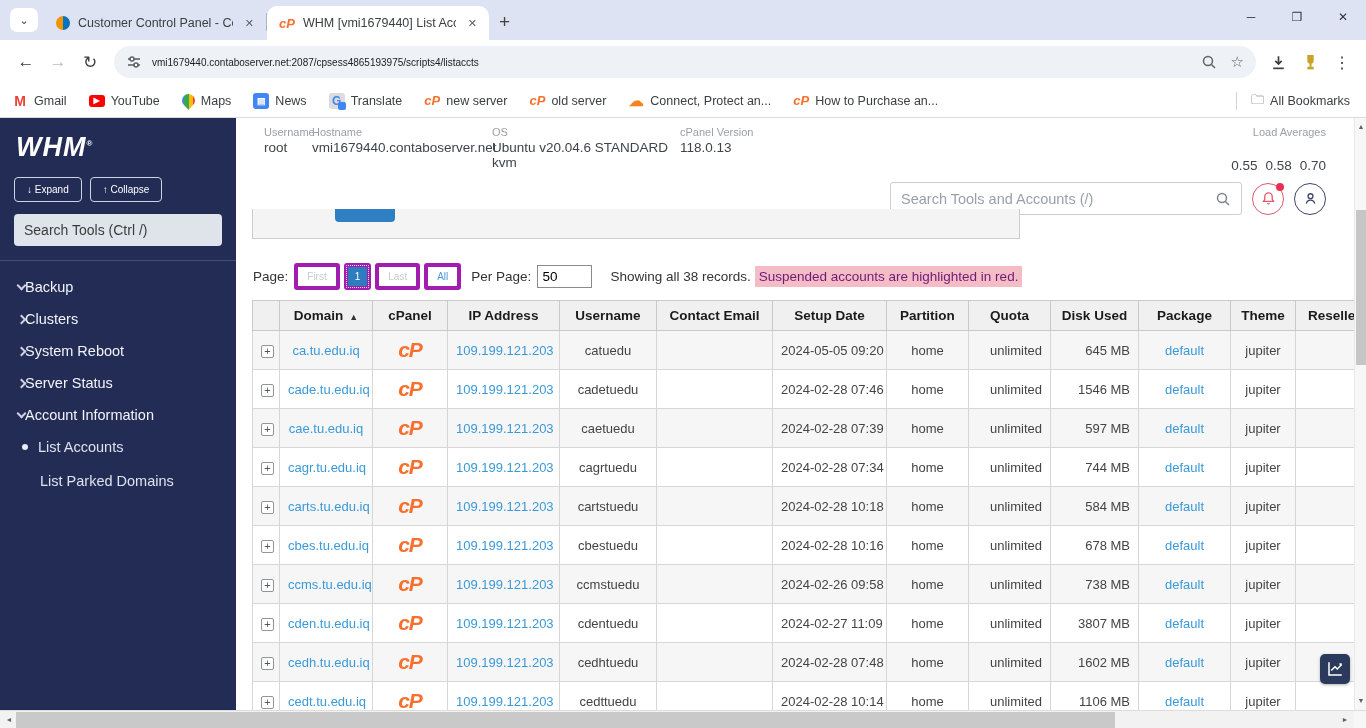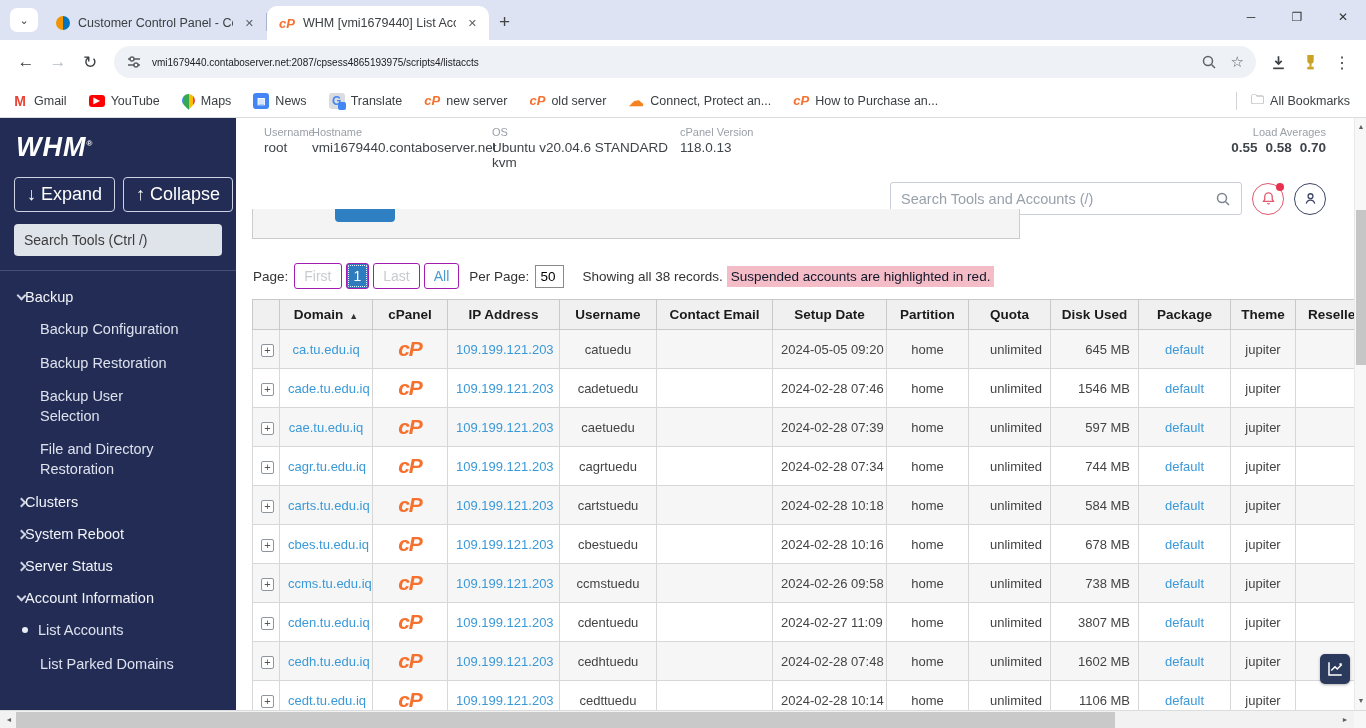--- a/index.html
+++ b/index.html
@@ -43,21 +43,21 @@
   .folder-ic { font-size:13px; color:#5f6368; }
 
   
   .app-row { display:flex; height:592px; }
 
   
   .sidebar { width:236px; background:#222c54; color:#fff; flex-shrink:0; overflow:hidden; padding:12px 0 12px 0; }
   .whm-logo { font-size:27px; font-weight:800; font-style:italic; letter-spacing:1px; padding:2px 16px 10px; }
   .whm-logo sup { font-size:8px; font-style:normal; }
   .side-btns { display:flex; gap:8px; padding:4px 14px 12px; }
-  .side-btn { background:transparent; border:1px solid #cdd3e3; border-radius:4px; color:#fff; font-size:18px; padding:6px 12px; cursor:pointer; white-space:nowrap;text-align:center; }
+  .side-btn { background:transparent; border:1px solid #cdd3e3; border-radius:4px; color:#fff; font-size:10px; padding:6px 12px; cursor:pointer; white-space:nowrap;text-align:center; }
   .side-search { margin:0 14px 14px;border-radius:11px; }
   .side-search input { width:100%; background:#dfe3ea; border:none; border-radius:4px; padding:8px 10px; font-size:14px; color:#333; font-family:"Liberation Sans", sans-serif; }
   .side-search input::placeholder { color:#3c3c3c; opacity:1; }
   .side-divider { border-top:1px solid #454f77; }
   .nav { padding:10px 0 0 0; font-size:14.5px; }
   .nav-section { padding:8px 0 8px 18px; display:flex; align-items:center; gap:0; color:#f2f4f9; cursor:pointer; }
   .chev { width:7px; height:7px; border-right:2px solid #ccd2e2; border-bottom:2px solid #ccd2e2; display:inline-block; flex-shrink:0; }
   .chev.down { transform:rotate(45deg); margin-top:-3px; }
   .chev.right { transform:rotate(-45deg); }
   .nav-sub { list-style:none; }
@@ -70,44 +70,44 @@
   .whm-header { height:91px; background:#fff; padding:8px 0 0 28px; position:relative; }
   .info-row { display:flex; }
   .info-col { margin-right:0; }
   .info-col .lbl { font-size:11px; color:#9aa0a8; }
   .info-col .val { font-size:13.5px; color:#3f444b; margin-top:2px; }
   .w-user { width:48px; }
   .w-host { width:180px; }
   .w-os { width:188px; }
   .load-col { position:absolute; right:40px; top:8px; text-align:right; }
   .load-col .lbl { font-size:11px; color:#9aa0a8; }
-  .load-col .val { font-size:13.5px; color:#3f444b; margin-top:2px;font-weight:bold; }
+  .load-col .val { font-size:13.5px; color:#3f444b; margin-top:20px; }
   .load-col .val span { margin-left:8px; }
   .hdr-actions { position:absolute; right:40px; top:64px; display:flex; align-items:center; gap:10px; }
   .tool-search { width:352px; height:33px; border:1px solid #c9ced8; border-radius:3px; display:flex; align-items:center; padding:0 10px; }
   .tool-search input { border:none; outline:none; flex:1; font-size:14.5px; color:#333; font-family:"Liberation Sans", sans-serif; background:transparent; }
   .tool-search input::placeholder { color:#98a1ab; opacity:1; }
   .circle-btn { width:32px; height:32px; border-radius:50%; display:flex; align-items:center; justify-content:center; cursor:pointer; position:relative; background:#fff; }
   .bell-btn { border:1.5px solid #e0596e; }
   .bell-btn .dot { position:absolute; top:-1px; right:-1px; width:8px; height:8px; border-radius:50%; background:#e8304f; }
   .user-btn { border:1.5px solid #3d4666; }
 
   .page-body { position:relative; }
   .filter-panel { margin-left:16px; width:768px; height:30px; background:#f4f4f4; border:1px solid #cccccc; border-top:none; position:relative; }
   .blue-btn-cut { position:absolute; left:82px; top:0; width:60px; height:13px; background:#2f80c2; border-radius:0 0 4px 4px; cursor:pointer; }
 
   .pager-row { display:flex; align-items:center; margin:24px 0 10px 17px; font-size:13.5px; color:#333; }
   .pager-row .lbl { margin-right:6px; }
-  .pg-btn { border:1px solid #a21caf; background:#fff; border-radius:3px; font-size:14px; padding:4px 9px; margin-right:4px; cursor:pointer; font-family:"Liberation Sans", sans-serif; }
+  .pg-btn { border:4px solid #a21caf; background:#fff; border-radius:3px; font-size:10px; padding:4px 9px; margin-right:4px; cursor:pointer; font-family:"Liberation Sans", sans-serif; }
   .pg-btn.disabled { color:#c8cbce; }
   .pg-btn.current { background:#2e7cbe; color:#fff; outline:1px dotted rgba(255,255,255,.9); outline-offset:-3px; padding:4px 7px; }
   .pg-btn.all { color:#4a9ad2; margin-right:10px; }
-  .perpage-input { width:29px; border:1px solid #8a8a8a; padding:3px 4px; font-size:13.5px; margin-right:18px; font-family:"Liberation Sans", sans-serif; }
+  .perpage-input { width:55px; border:1px solid #8a8a8a; padding:3px 4px; font-size:13.5px; margin-right:18px; font-family:"Liberation Sans", sans-serif; }
   .showing { margin-right:4px; }
-  .suspended-note { background:#f3bcc6; color:#0f172a; padding:3px 4px; }
+  .suspended-note { background:#f3bcc6; color:#701a75; padding:3px 4px; }
 
   .table-wrap { margin-left:16px; width:1292px; overflow:hidden; }
   table.accts { border-collapse:collapse; width:1139px; table-layout:fixed; font-size:13px; color:#444; }
   .accts th, .accts td { border:1px solid #d7d7d7; padding:7px 8px; overflow:hidden; white-space:nowrap; }
   .accts thead th { background:#f0f0f0; color:#1b1b1b; font-size:13.5px; font-weight:bold; border-color:#c9c9c9; text-align:center; cursor:pointer; }
   .accts tbody tr:nth-child(odd) { background:#f6f6f6; }
   .accts tbody tr:nth-child(even) { background:#fff; }
   .accts a { color:#3a99d8; text-decoration:none; cursor:pointer; }
   .sort-arrow { font-size:9px; margin-left:6px; color:#333; }
   .c-center { text-align:center; }
@@ -257,26 +257,20 @@
     </div>
     <div class="side-search">
       <input placeholder="Search Tools (Ctrl /)" style="">
     </div>
     <div class="side-divider"></div>
     <nav class="nav">
       <div class="nav-section">
           <span class="chev down"></span>
           <span>Backup</span>
         </div>
-      <ul class="nav-sub">
-        <li>Backup Configuration</li>
-        <li>Backup Restoration</li>
-        <li style="max-width:165px;">Backup User Selection</li>
-        <li style="max-width:175px;">File and Directory Restoration</li>
-      </ul>
       <div class="nav-section">
           <span class="chev right"></span>
           <span>Clusters</span>
         </div>
       <div class="nav-section">
           <span class="chev right"></span>
           <span>System Reboot</span>
         </div>
       <div class="nav-section">
           <span class="chev right"></span>

